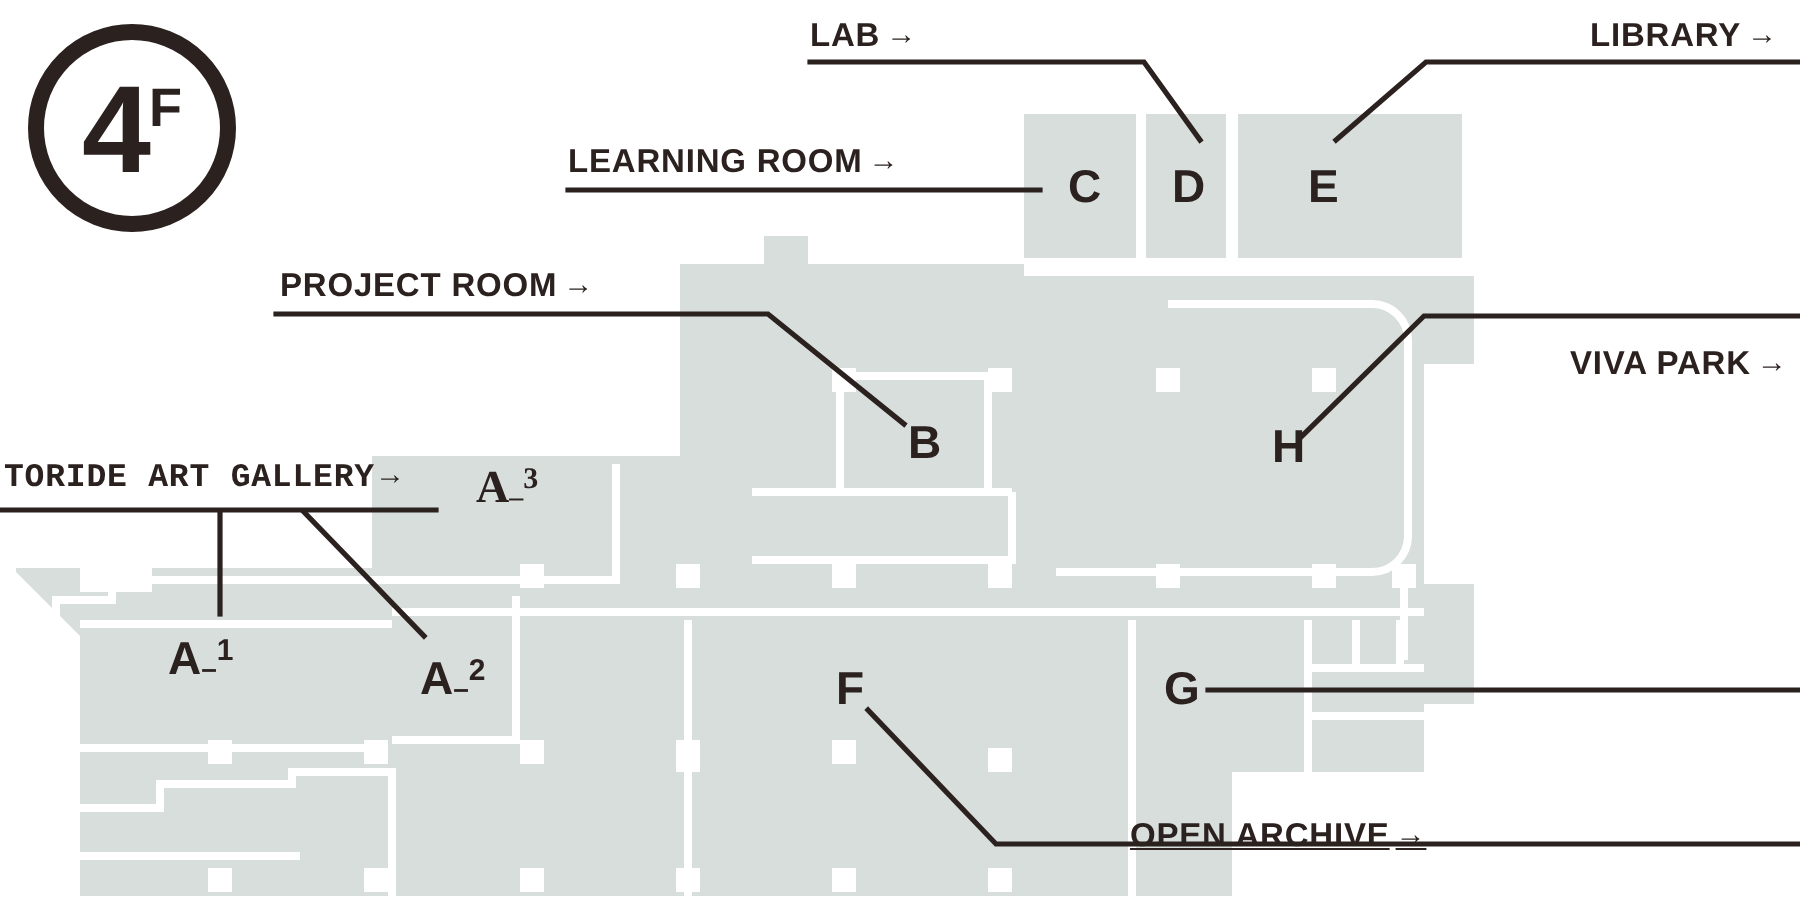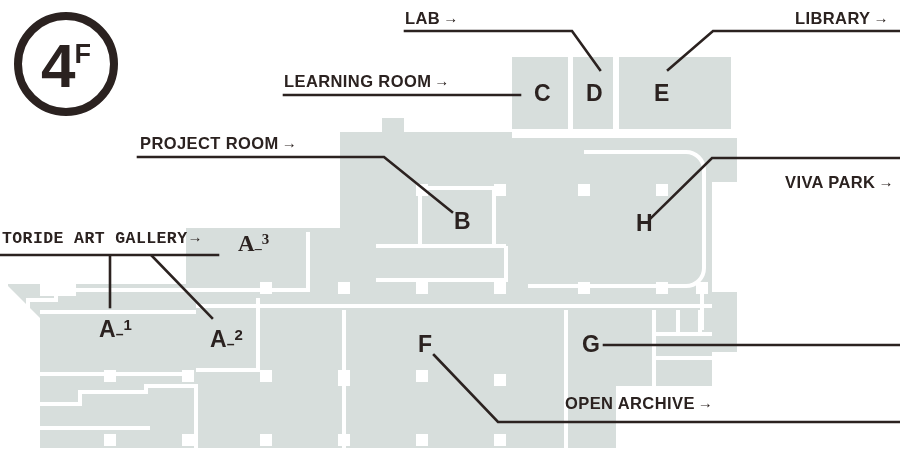--- a/index.html
+++ b/index.html
@@ -255,25 +255,25 @@
 
   <div class="callout" style="left:785px; top:137px;margin-top:37px;">
     <span>VIVA PARK</span><span class="arw">→</span>
   </div>
 
   <div class="callout" style="left:2px; top:231px;font-family:Liberation Mono, monospace;">
     <span>TORIDE ART GALLERY</span><span class="arw">→</span>
   </div>
 
 
-  <div class="callout" style="left:565px; top:395px;">
+  <div class="callout" style="left:565px; top:410px;text-decoration:underline;">
     <span>OPEN ARCHIVE</span><span class="arw">→</span>
   </div>
 
-  <div class="room" style="left:99px; top:318px;">
+  <div class="room" style="left:84px; top:318px;">
     <span>A</span><span class="dash">–</span><span class="sup">1</span>
   </div>
 
   <div class="room" style="left:210px; top:328px;">
     <span>A</span><span class="dash">–</span><span class="sup">2</span>
   </div>
 
   <div class="room" style="left:238px; top:232px;font-family:Liberation Serif, serif;">
     <span>A</span><span class="dash">–</span><span class="sup">3</span>
   </div>

